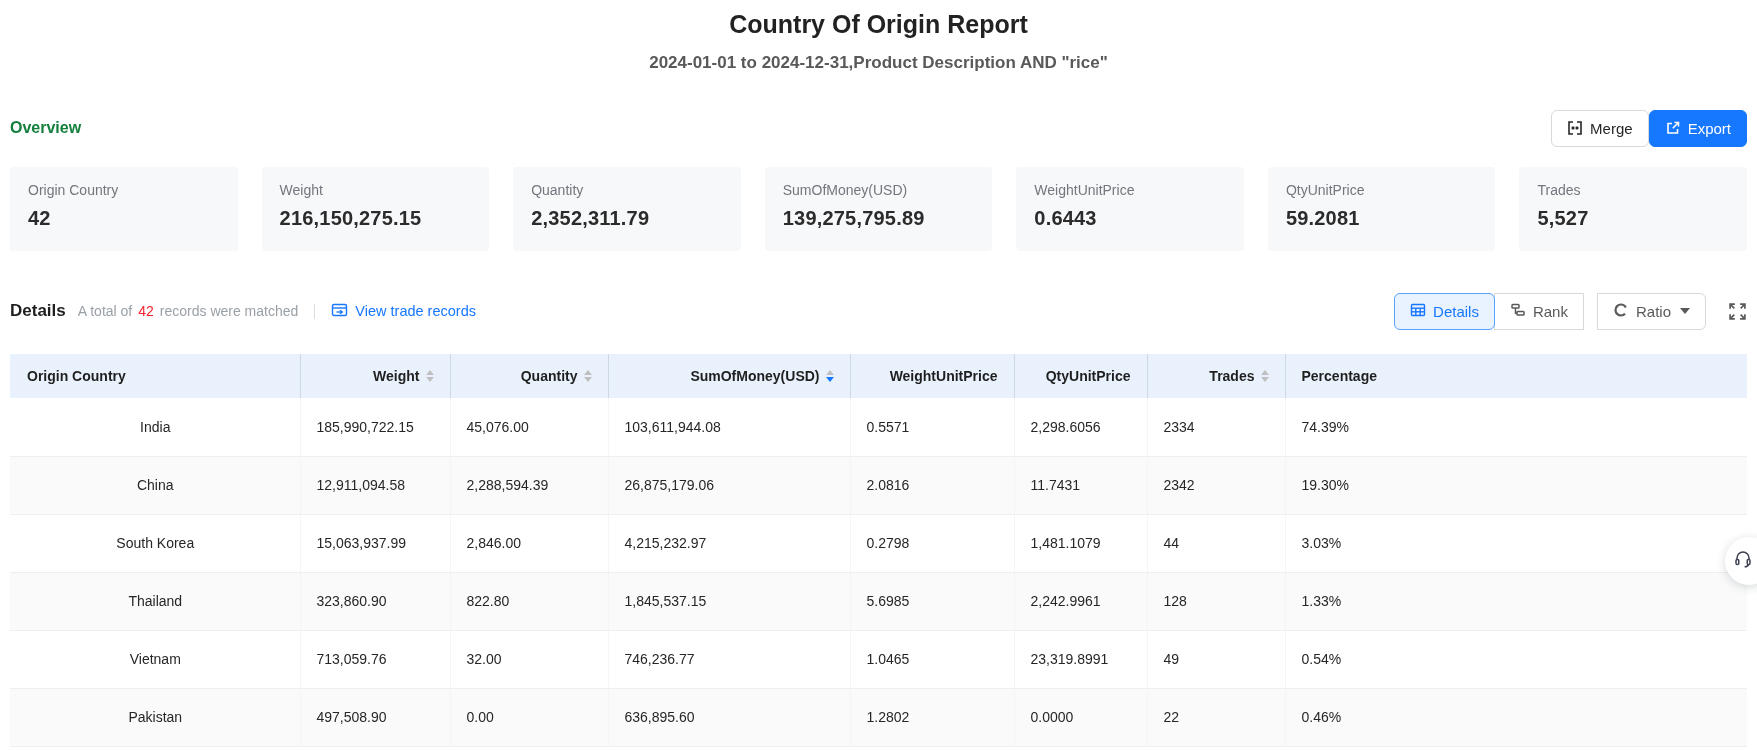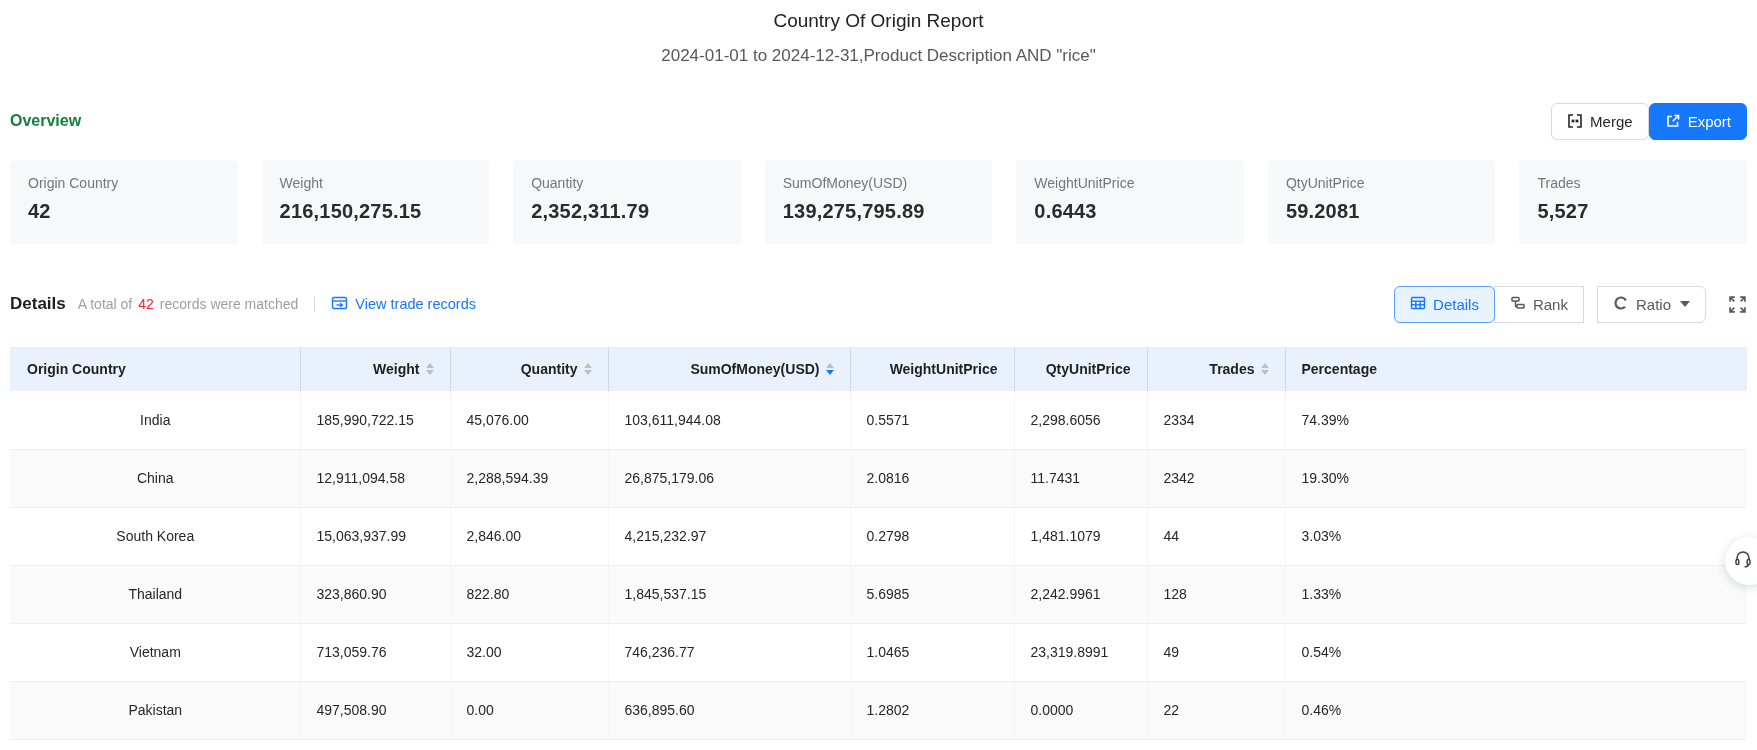--- a/index.html
+++ b/index.html
@@ -8,29 +8,29 @@
     background: #ffffff;
     font-family: "Liberation Sans", "DejaVu Sans", sans-serif;
     color: #262626;
   }
   .page { padding: 0 10px; }
 
   
   .report-title {
     margin-top: 10px;
     text-align: center;
-    font-size: 19px;
-    font-weight: 400;
+    font-size: 25px;
+    font-weight: 700;
     color: #222;
   }
   .report-subtitle {
     margin-top: 14px;
     text-align: center;
     font-size: 17px;
-    font-weight: 400;
+    font-weight: 700;
     color: #595959;
   }
 
   
   .overview-bar {
     margin-top: 36px;
     height: 38px;
     display: flex;
     align-items: center;
     justify-content: space-between;

